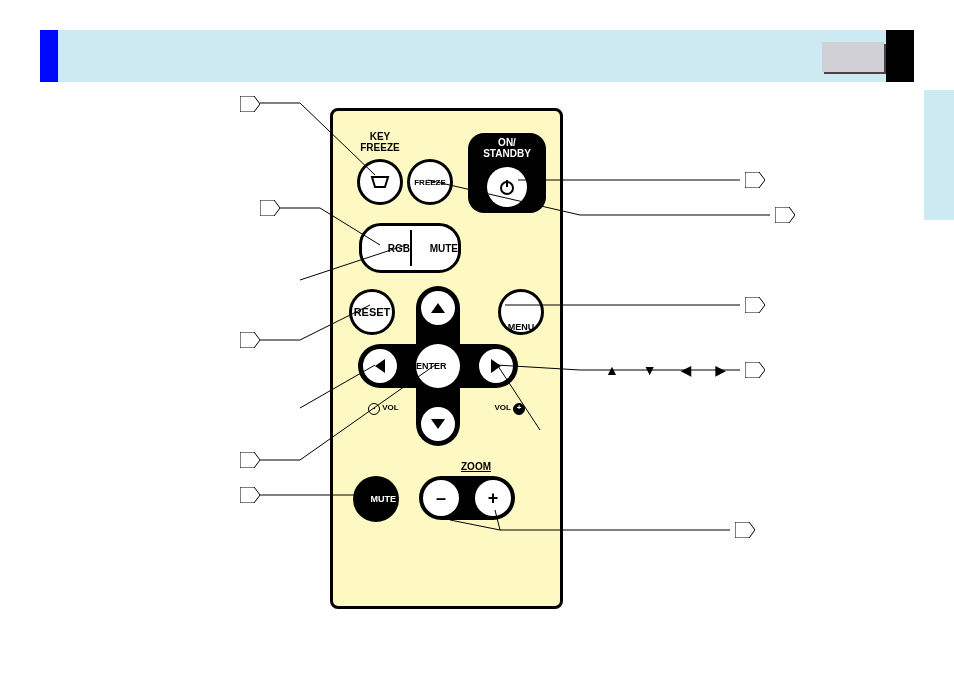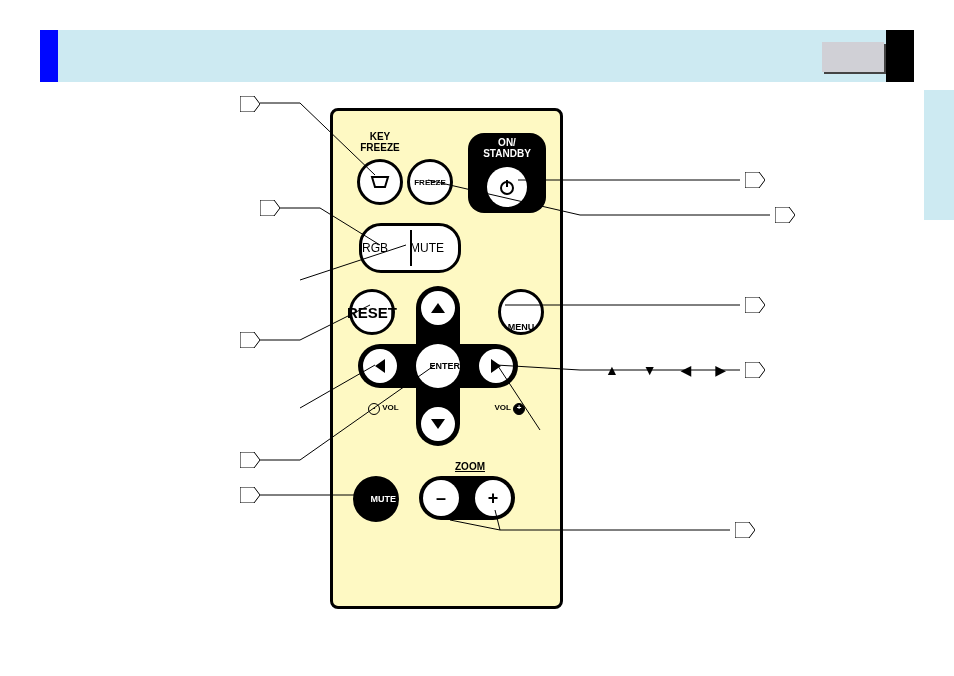--- a/index.html
+++ b/index.html
@@ -128,21 +128,21 @@
   .tri-down { border-left:7px solid transparent; border-right:7px solid transparent; border-top:10px solid #000; }
   .tri-left { border-top:7px solid transparent; border-bottom:7px solid transparent; border-right:10px solid #000; }
   .tri-right{ border-top:7px solid transparent; border-bottom:7px solid transparent; border-left:10px solid #000; }
 
   .enter-btn {
     position: absolute;
     left: 58px; top: 58px;
     width: 44px; height: 44px;
     border-radius: 50%;
     background: #fff;
-    display:flex; align-items:center; justify-content:flex-end;
+    display:flex; align-items:center; justify-content:flex-start;
     font-size:9px; font-weight:bold;
   }
 
   
   .zoom-cluster {
     position: absolute;
     left: 86px; top: 365px;
     width: 96px; height: 44px;
     background: #000;
     border-radius: 22px;
@@ -161,22 +161,22 @@
   .rgbvideo-cluster {
     position: absolute;
     left: 26px; top: 112px;
     width: 96px; height: 44px;
     border-radius: 22px;
     border: 3px solid #000;
     background:#fff;
   }
   .rgbvideo-cluster .half {
     position:absolute; top:0; width:50%; height:100%;
-    display:flex; align-items:center; justify-content:flex-start;
-    font-size:12px; font-weight:normal;
+    display:flex; align-items:center; justify-content:flex-end;
+    font-size:10px; font-weight:bold;
   }
   .rgbvideo-cluster .divider {
     position:absolute; left:50%; top:4px; bottom:4px; width:0;
     border-left:2px solid #000;
   }
 
   
   .leader {
     position: absolute;
     stroke: #000;
@@ -250,21 +250,21 @@
   <div class="rgbvideo-cluster">
     <div class="half" style="left:0;">
       <span>RGB</span>
     </div>
     <div class="divider"></div>
     <div class="half" style="right:0;">
       <span>MUTE</span>
     </div>
   </div>
 
-  <div class="btn-circle" style="left:16px; top:178px; width:40px; height:40px; font-size:15px;justify-content:center;">
+  <div class="btn-circle" style="left:16px; top:178px; width:40px; height:40px; font-size:11px;justify-content:center;">
     <span>RESET</span>
   </div>
 
   <div class="btn-circle" style="right:16px; top:178px; width:40px; height:40px; font-size:9px;align-items:flex-end;">
     <span>MENU</span>
   </div>
 
   <div class="dpad-bg">
     <div class="dpad-cross dpad-v"></div>
     <div class="dpad-cross dpad-h"></div>
@@ -289,21 +289,21 @@
 
   <div class="vol-lbl" style="left:35px; top:292px;">
     <span style="display:inline-block;width:10px;height:10px;border:1.5px solid #000;border-radius:50%;line-height:8px;text-align:center;font-size:8px;">-</span>
     <span>VOL</span>
   </div>
   <div class="vol-lbl" style="right:35px; top:292px;">
     <span>VOL</span>
     <span style="display:inline-block;width:10px;height:10px;border:1.5px solid #000;border-radius:50%;line-height:8px;text-align:center;font-size:8px;background:#000;color:#fff;">+</span>
   </div>
 
-  <div class="lbl" style="left:112px; top:350px; width:50px;text-decoration:underline;">
+  <div class="lbl" style="left:118px; top:350px; width:50px;text-decoration:underline;">
     <span>ZOOM</span>
   </div>
 
   <div class="btn-circle btn-black" style="left:20px; top:365px; width:40px; height:40px; font-size:9px;">
     <span>MUTE</span>
   </div>
 
   <div class="zoom-cluster">
     <div class="zoom-btn" style="left:4px;">
       <span>–</span>

